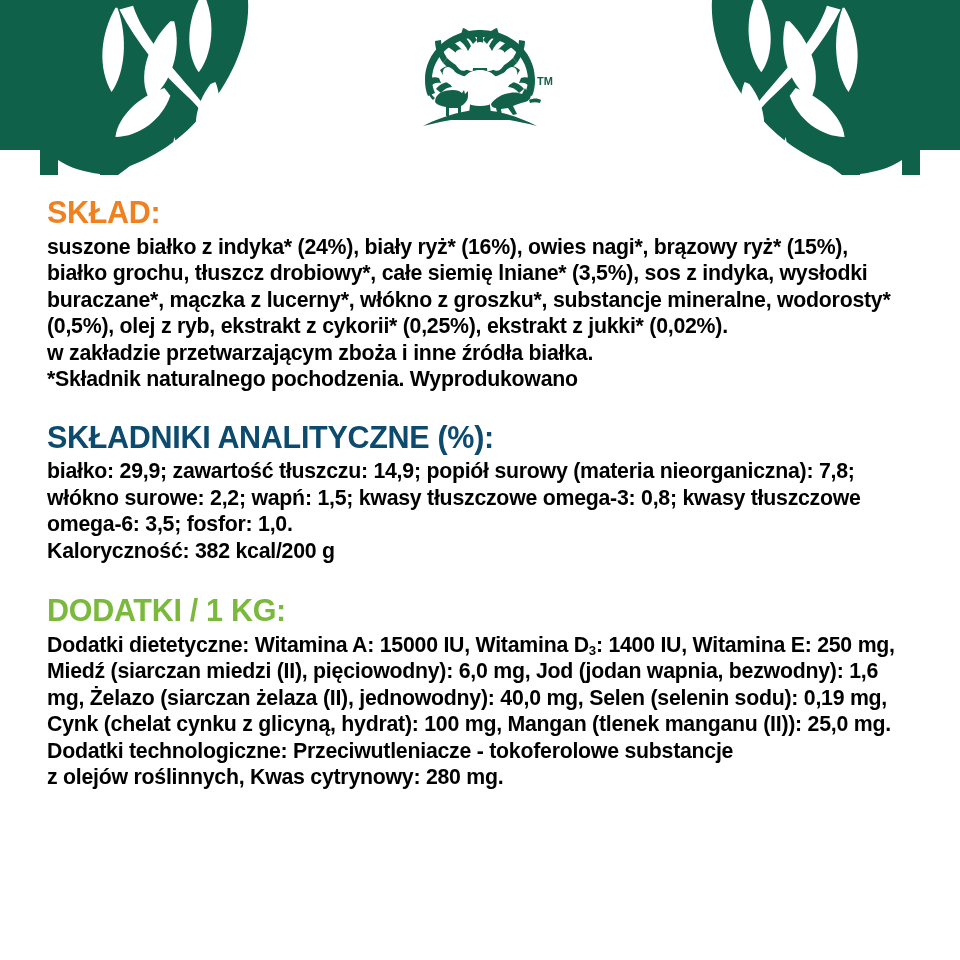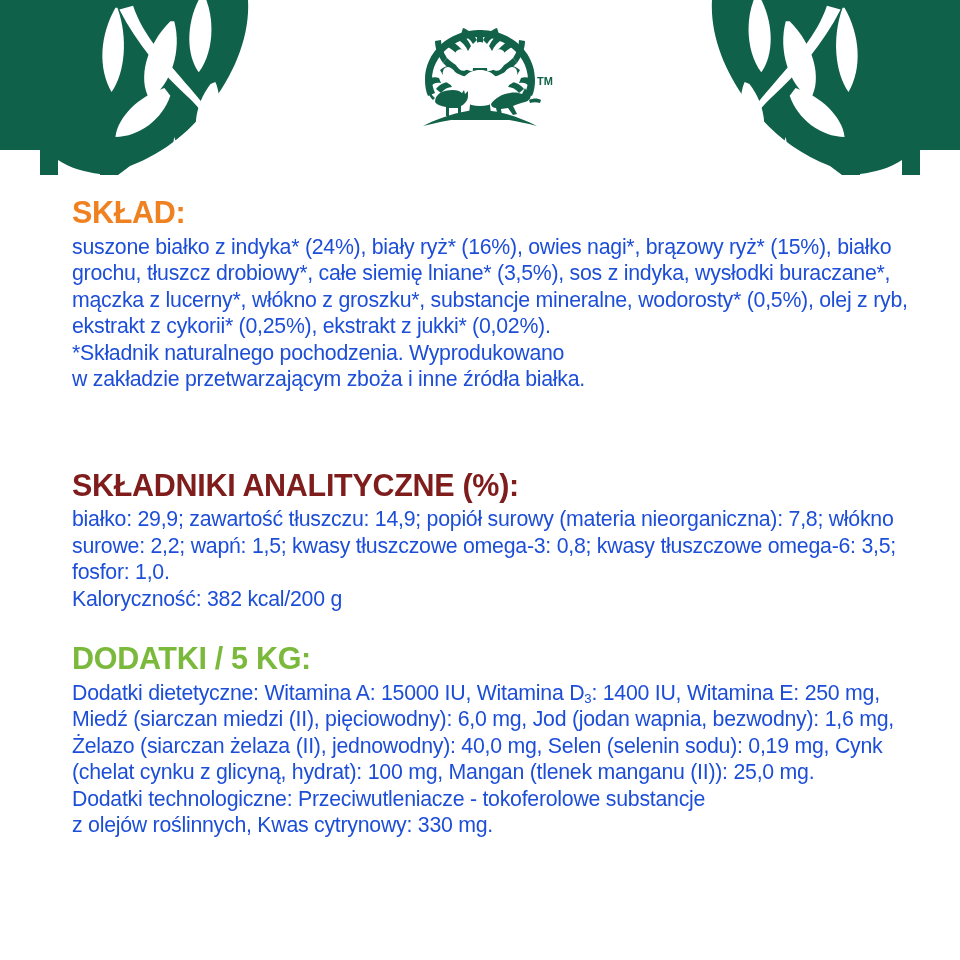--- a/index.html
+++ b/index.html
@@ -44,43 +44,43 @@
     transform: translateX(-50%);
     width: 150px;
     height: 112px;
   }
   .brand-logo svg { display: block; }
 
   
   .content {
     position: absolute;
     top: 196px;
-    left: 72px;
+    left: 47px;
     width: 862px;
   }
 
   .section { margin: 0 0 6px 0; }
 
   .section-heading {
     font-family: "Liberation Sans", sans-serif;
     font-weight: 700;
     font-size: 30.5px;
     line-height: 1.07;
     letter-spacing: -0.3px;
     margin: 0 0 5px 0;
     white-space: nowrap;
   }
   .heading-sklad       { color: #f08121; }
-  .heading-analityczne { color: #7f1d1d; margin-top: 48px; }
+  .heading-analityczne { color: #0c4a6e; }
   .heading-dodatki     { color: #7bb93c; }
 
   .body-text {
-    color: #1d4ed8;
+    color: #000000;
     font-family: "Liberation Sans", sans-serif;
-    font-weight: 400;
+    font-weight: 700;
     font-size: 21.3px;
     line-height: 26.5px;
     letter-spacing: -0.25px;
     margin: 0;
     white-space: pre-line;
   }
 
   .para { margin: 0; }
   .para + .para { margin-top: 0; }
   .gap-m   { height: 22px; }
@@ -200,35 +200,35 @@
 
       <text x="132" y="63" font-family="Liberation Sans, sans-serif" font-size="11" font-weight="700" fill="#12624a">TM</text>
     </svg>
   </div>
 
   <div class="content">
 
     <section class="section">
       <h2 class="section-heading heading-sklad">SKŁAD:</h2>
       <p class="body-text para">suszone białko z indyka* (24%), biały ryż* (16%), owies nagi*, brązowy ryż* (15%), białko grochu, tłuszcz drobiowy*, całe siemię lniane* (3,5%), sos z indyka, wysłodki buraczane*, mączka z lucerny*, włókno z groszku*, substancje mineralne, wodorosty* (0,5%), olej z ryb, ekstrakt z cykorii* (0,25%), ekstrakt z jukki* (0,02%).</p>
+      <p class="body-text para">w zakładzie przetwarzającym zboża i inne źródła białka.</p>
       <p class="body-text para">*Składnik naturalnego pochodzenia. Wyprodukowano</p>
-      <p class="body-text para">w zakładzie przetwarzającym zboża i inne źródła białka.</p>
     </section>
 
     <div class="gap-m"></div>
 
     <section class="section">
       <h2 class="section-heading heading-analityczne">SKŁADNIKI ANALITYCZNE (%):</h2>
       <p class="body-text para">białko: 29,9; zawartość tłuszczu: 14,9; popiół surowy (materia nieorganiczna): 7,8; włókno surowe: 2,2; wapń: 1,5; kwasy tłuszczowe omega-3: 0,8; kwasy tłuszczowe omega-6: 3,5; fosfor: 1,0.</p>
       <p class="body-text para">Kaloryczność: 382 kcal/200 g</p>
     </section>
 
     <div class="gap-l"></div>
 
     <section class="section">
-      <h2 class="section-heading heading-dodatki">DODATKI / 5 KG:</h2>
+      <h2 class="section-heading heading-dodatki">DODATKI / 1 KG:</h2>
       <p class="body-text para"><span>Dodatki dietetyczne: Witamina A: 15000 IU, Witamina D</span><sub>3</sub><span>: 1400 IU, Witamina E: 250 mg, Miedź (siarczan miedzi (II), pięciowodny): 6,0 mg, Jod (jodan wapnia, bezwodny): 1,6 mg, Żelazo (siarczan żelaza (II), jednowodny): 40,0 mg, Selen (selenin sodu): 0,19 mg, Cynk (chelat cynku z glicyną, hydrat): 100 mg, Mangan (tlenek manganu (II)): 25,0 mg.</span></p>
       <p class="body-text para">Dodatki technologiczne: Przeciwutleniacze - tokoferolowe substancje</p>
-      <p class="body-text para">z olejów roślinnych, Kwas cytrynowy: 330 mg.</p>
+      <p class="body-text para">z olejów roślinnych, Kwas cytrynowy: 280 mg.</p>
     </section>
 
   </div>
 </div>
 
 </body></html>

